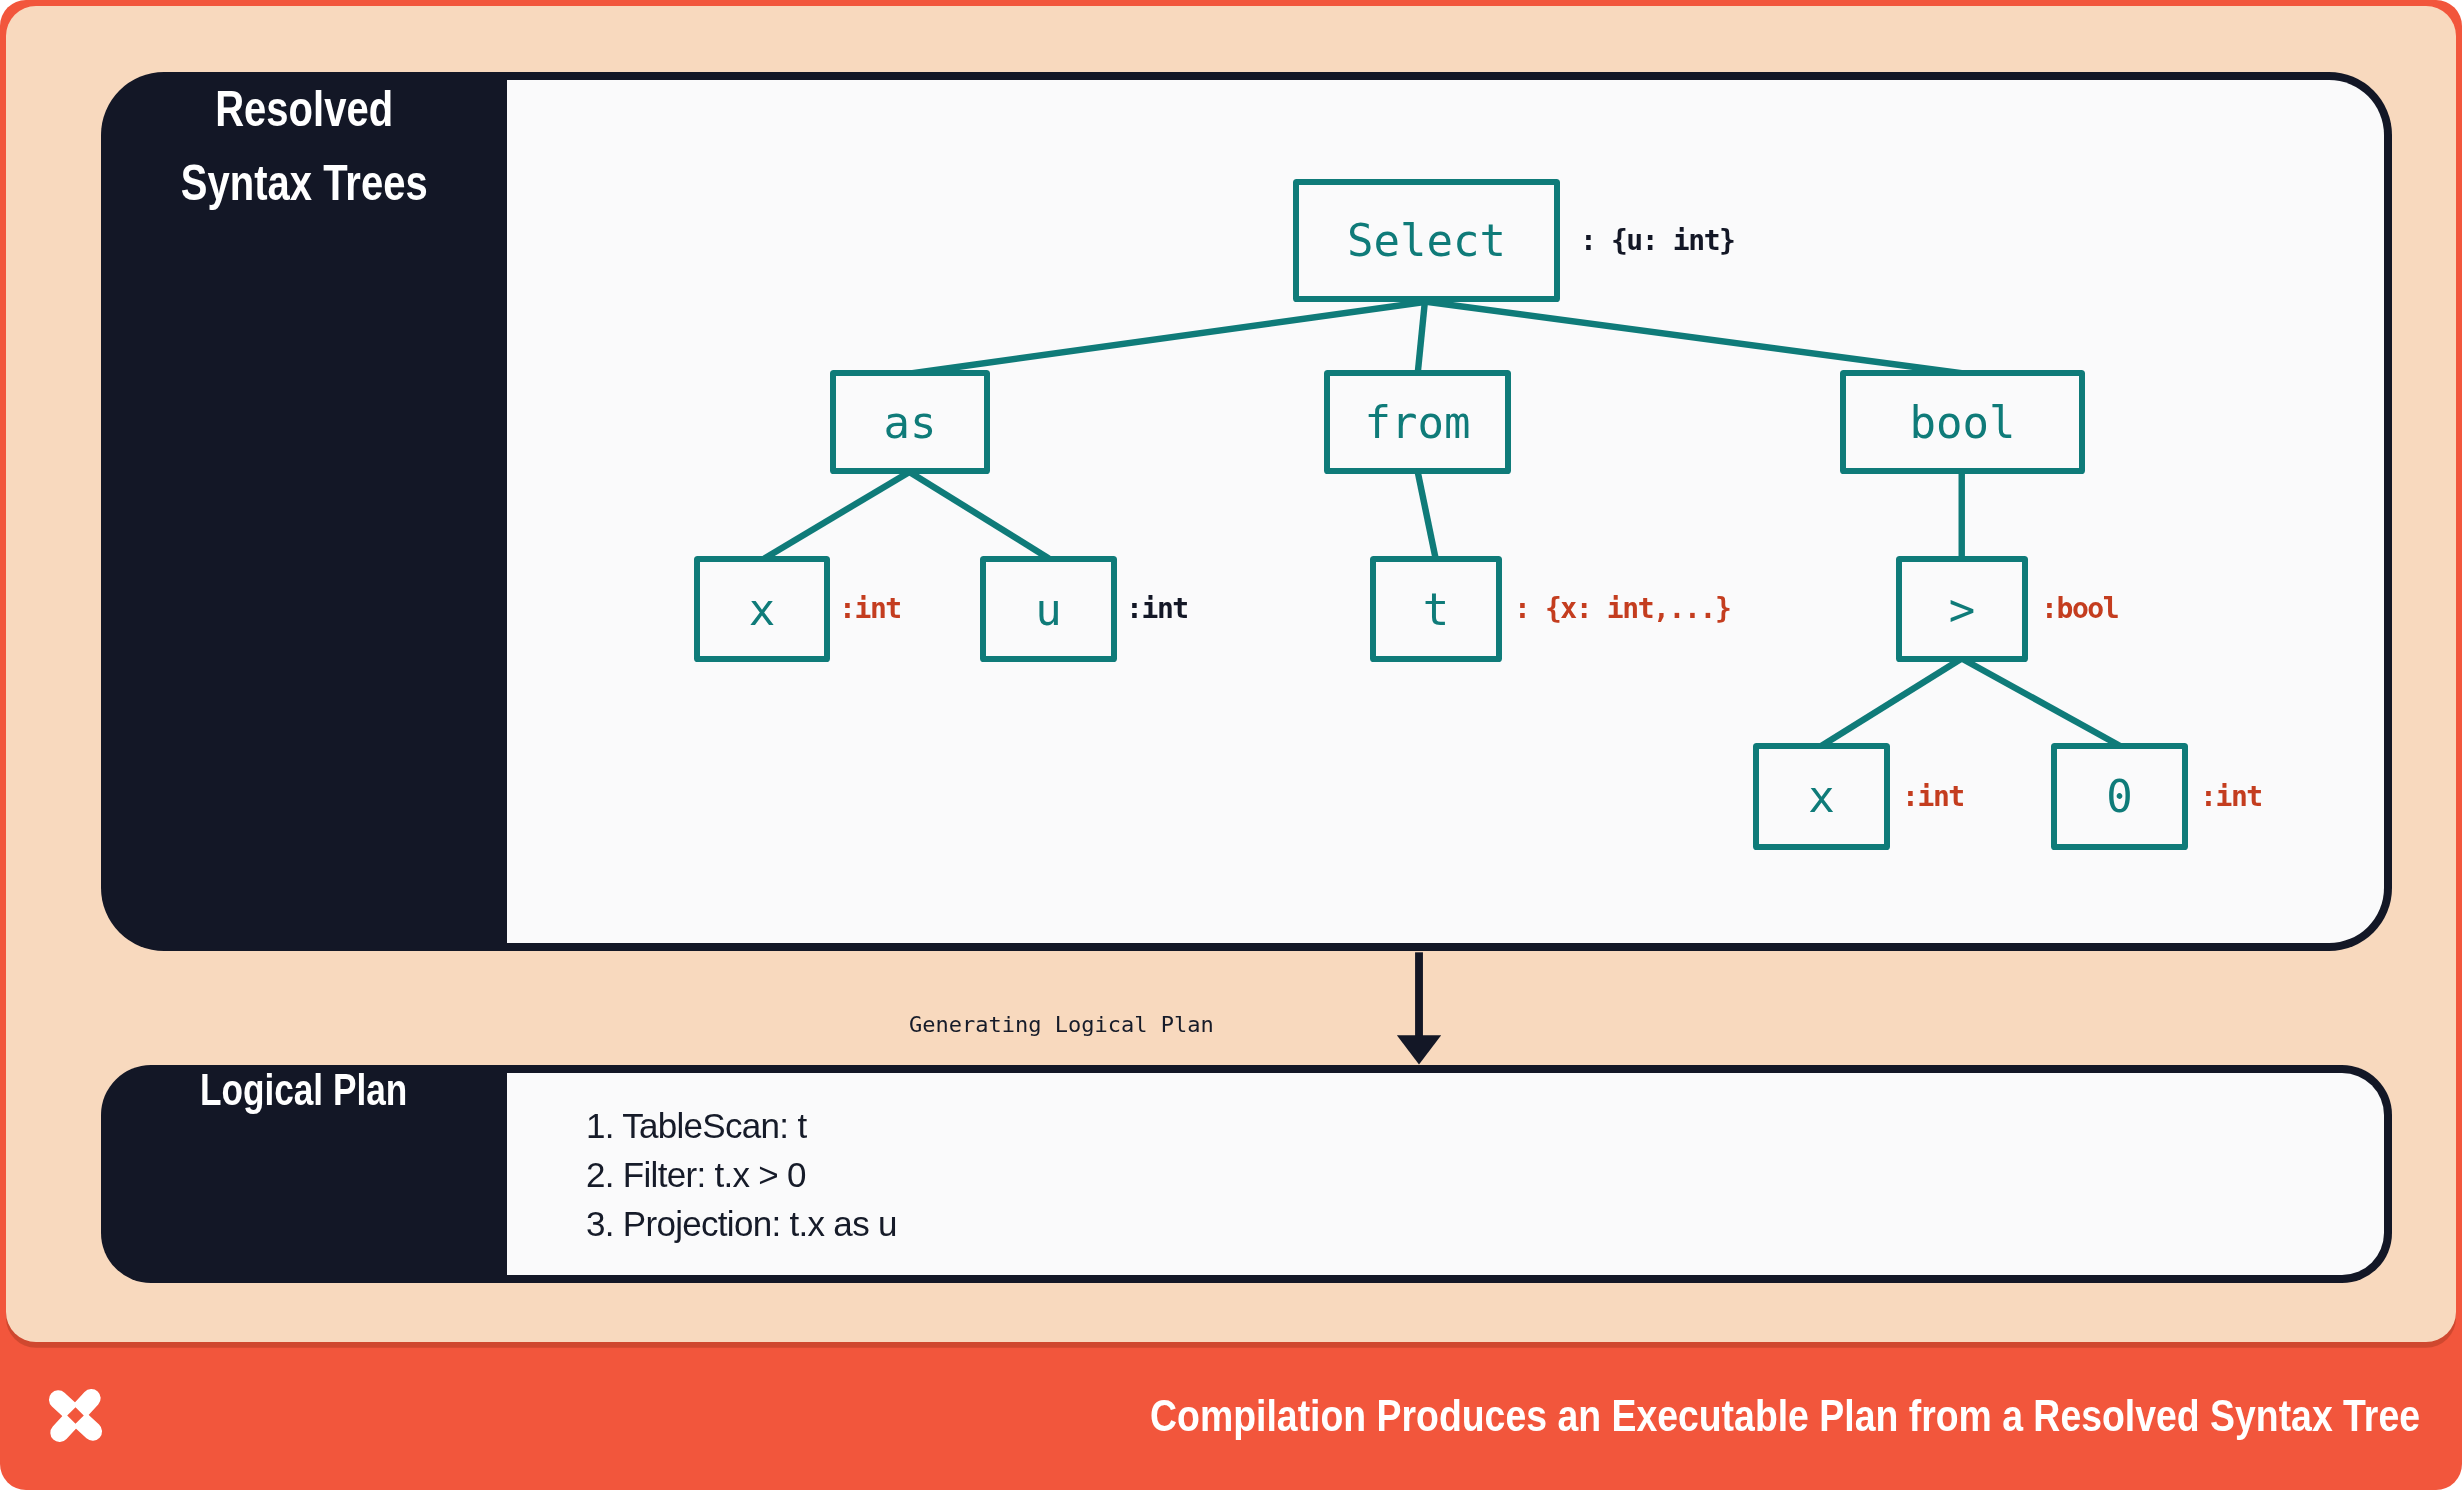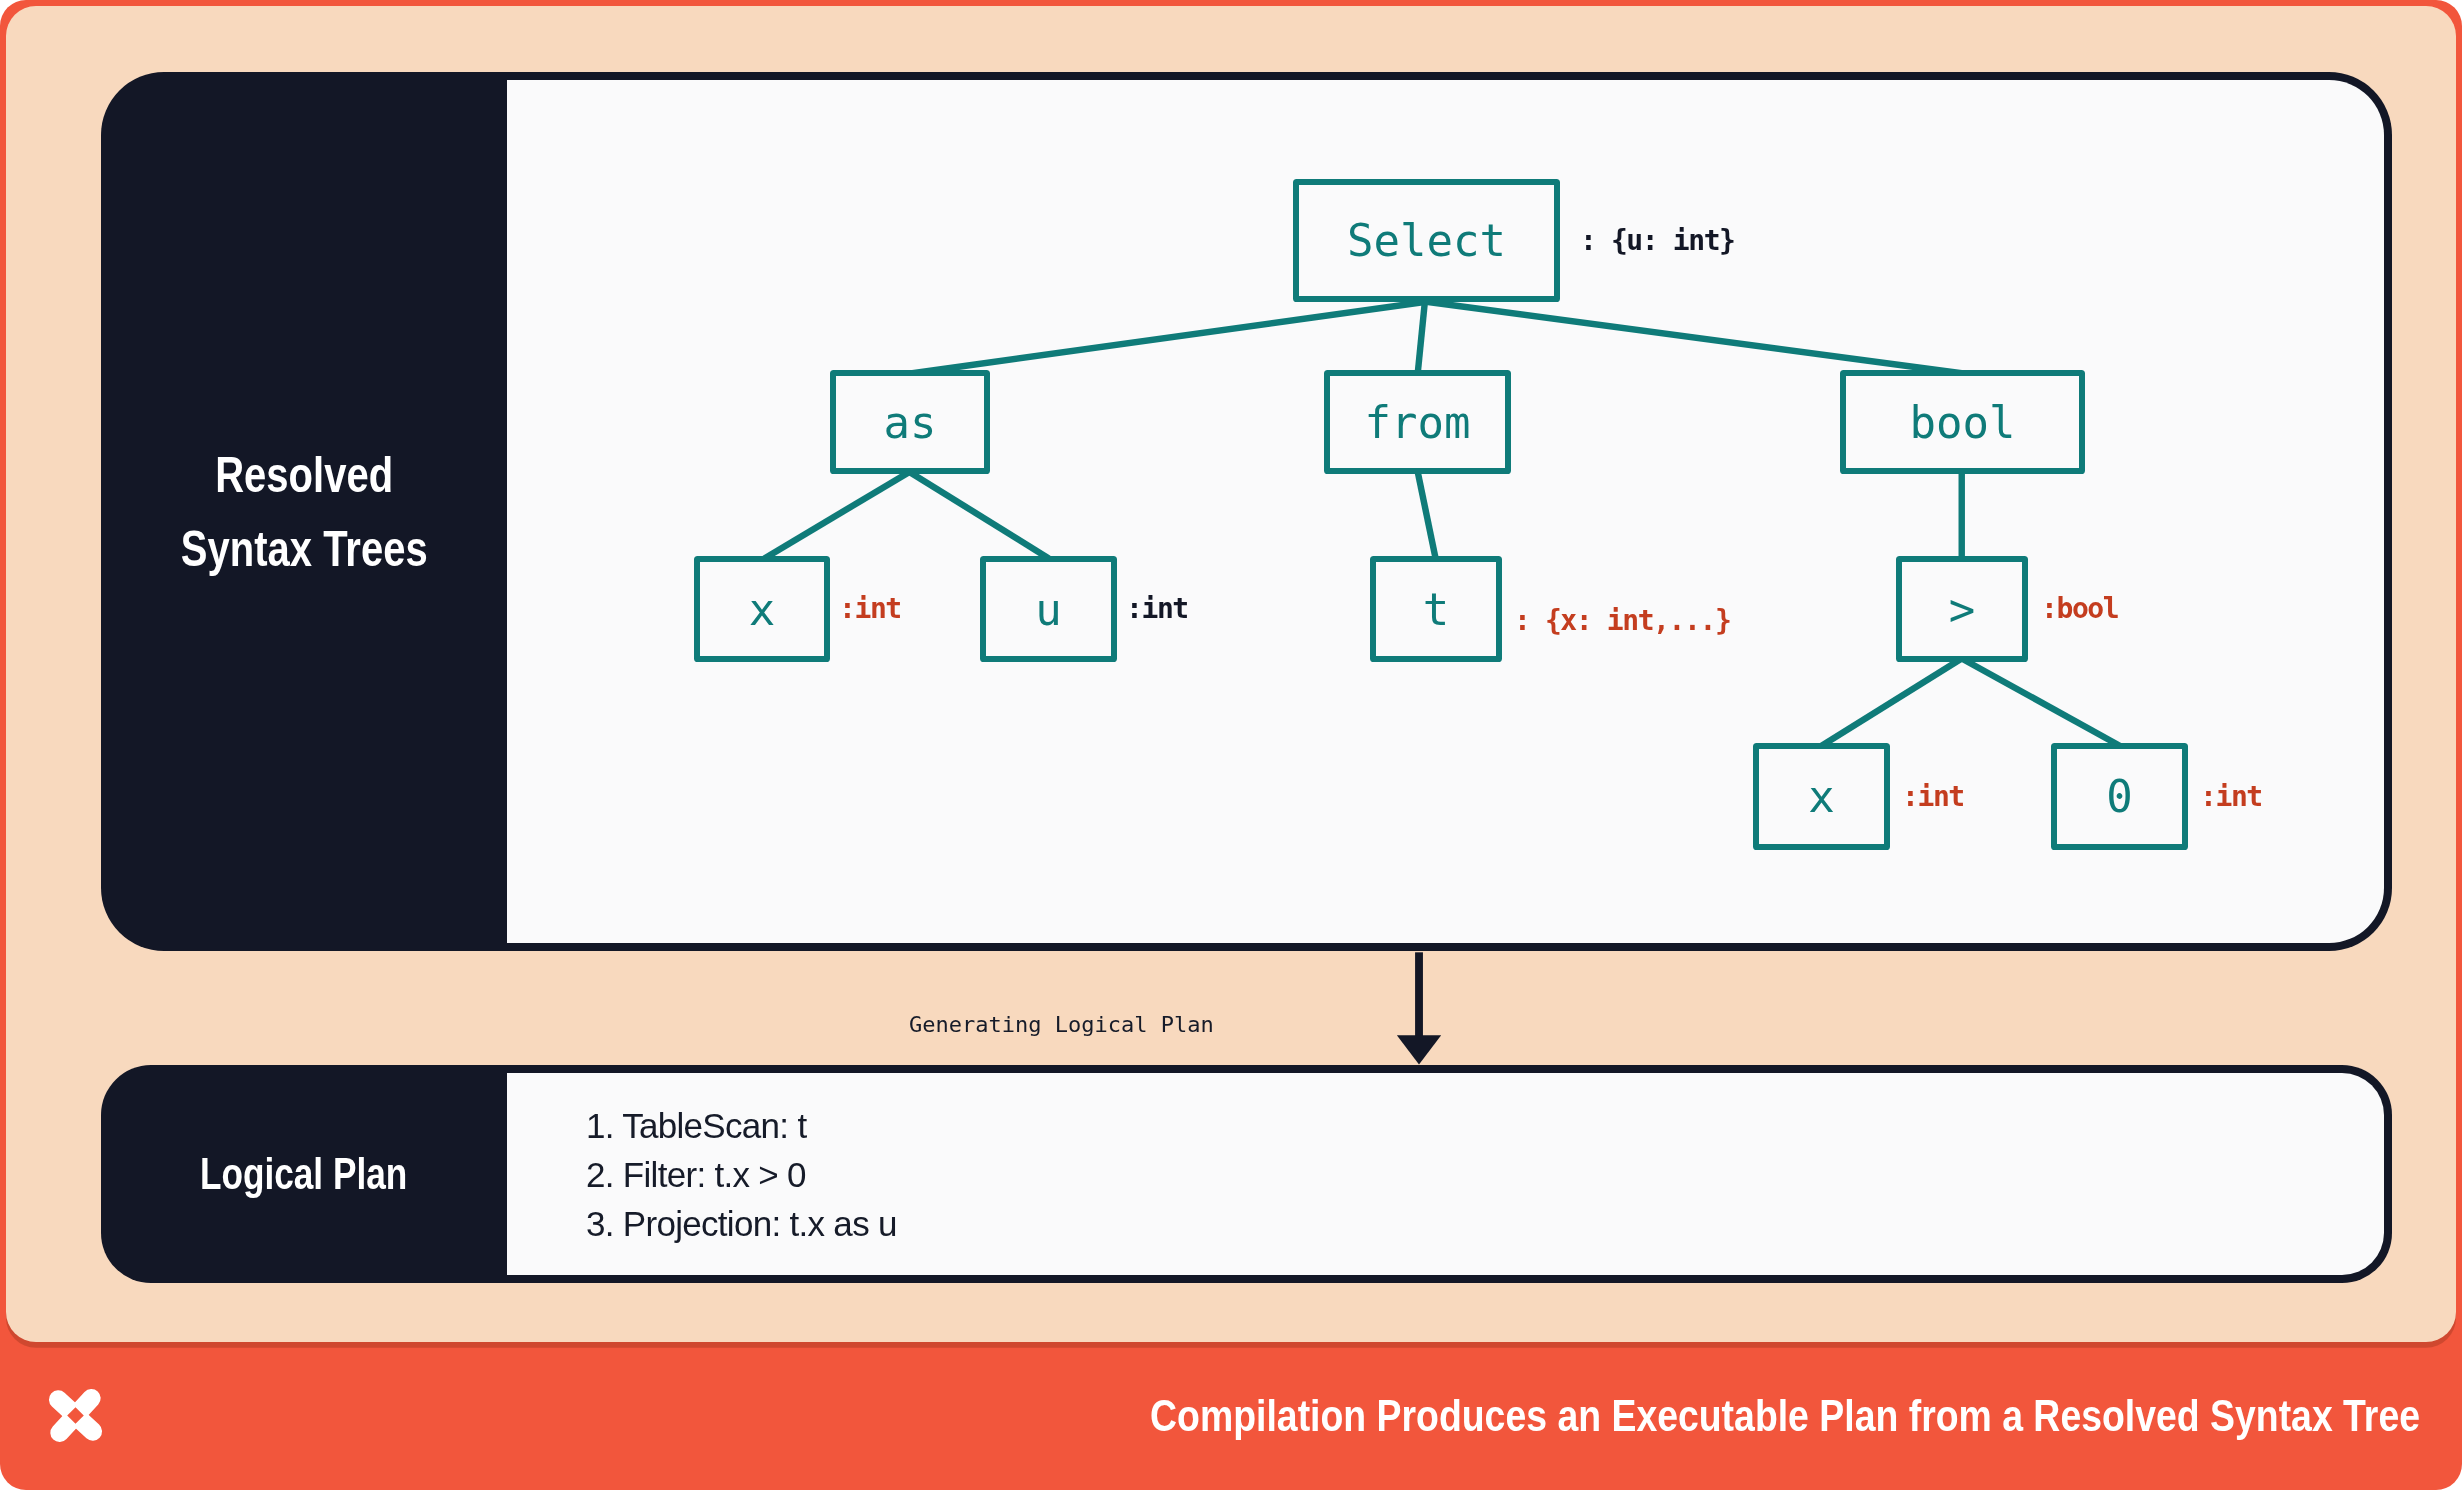--- a/index.html
+++ b/index.html
@@ -21,21 +21,21 @@
   .card-top{left:101px;top:72px;width:2291px;height:879px;}
   .card-bottom{left:101px;top:1065px;width:2291px;height:218px;border-radius:50px;}
   .card-inner{
     position:absolute;left:406px;top:7.9px;right:7.9px;bottom:7.9px;
     background:#FAFAFB;
   }
   .card-top .card-inner{border-radius:0 55px 55px 0;}
   .card-bottom .card-inner{border-radius:0 42px 42px 0;}
   .label-col{
     position:absolute;left:0;top:0;bottom:0;width:406px;
-    display:flex;flex-direction:column;justify-content:center;align-items:center;
+    display:flex;flex-direction:column;justify-content:flex-start;align-items:center;
     color:#FFFFFF;text-align:center;
   }
   .label-col .line{
     font-weight:bold;font-size:50px;line-height:74px;white-space:nowrap;
     transform:scaleX(0.8);transform-origin:center center;
   }
   .card-bottom .label-col .line{font-size:44px;line-height:50px;}
   
   .steps{
     position:absolute;left:406px;top:7.9px;right:7.9px;bottom:7.9px;
@@ -69,21 +69,21 @@
   .ann{
     position:absolute;height:59px;display:flex;align-items:center;white-space:nowrap;
     font-family:"DejaVu Sans Mono", monospace;font-weight:bold;font-size:28px;
     letter-spacing:-1.4px;
   }
   .ann.dark{color:#131726;}
   .ann.red{color:#C43D1F;}
   .a-select{left:1572px;top:211px;}
   .a-x1{left:831px;top:579px;}
   .a-u{left:1118px;top:579px;}
-  .a-t{left:1506px;top:579px;margin-top:12px;}
+  .a-t{left:1506px;top:579px;}
   .a-gt{left:2033px;top:579px;}
   .a-x2{left:1894px;top:767px;}
   .a-zero{left:2192px;top:767px;}
   
   .transition-label{
     position:absolute;left:909px;top:1006px;height:37px;
     display:flex;align-items:center;
     font-family:"DejaVu Sans Mono", monospace;
     font-size:22px;color:#161B29;white-space:nowrap;
   }

